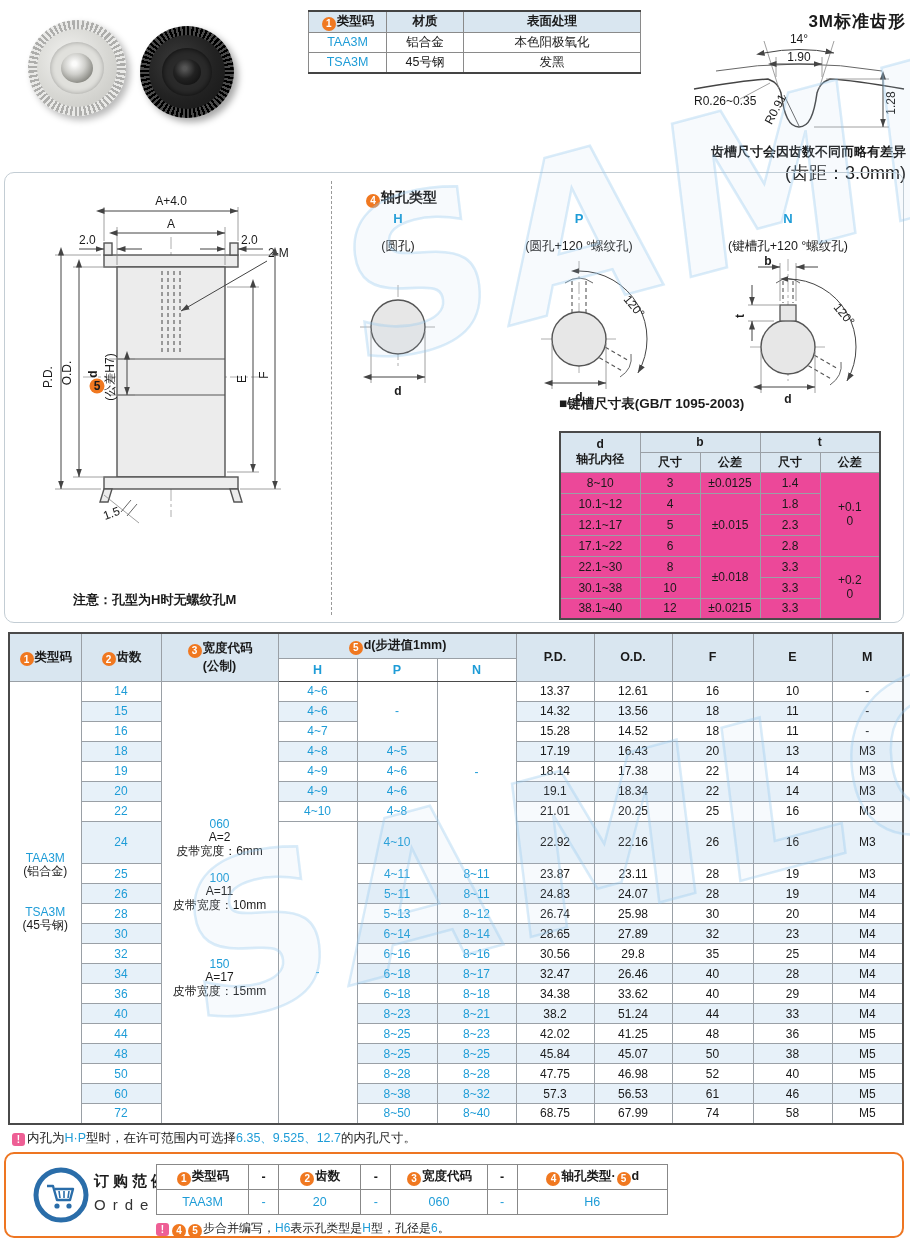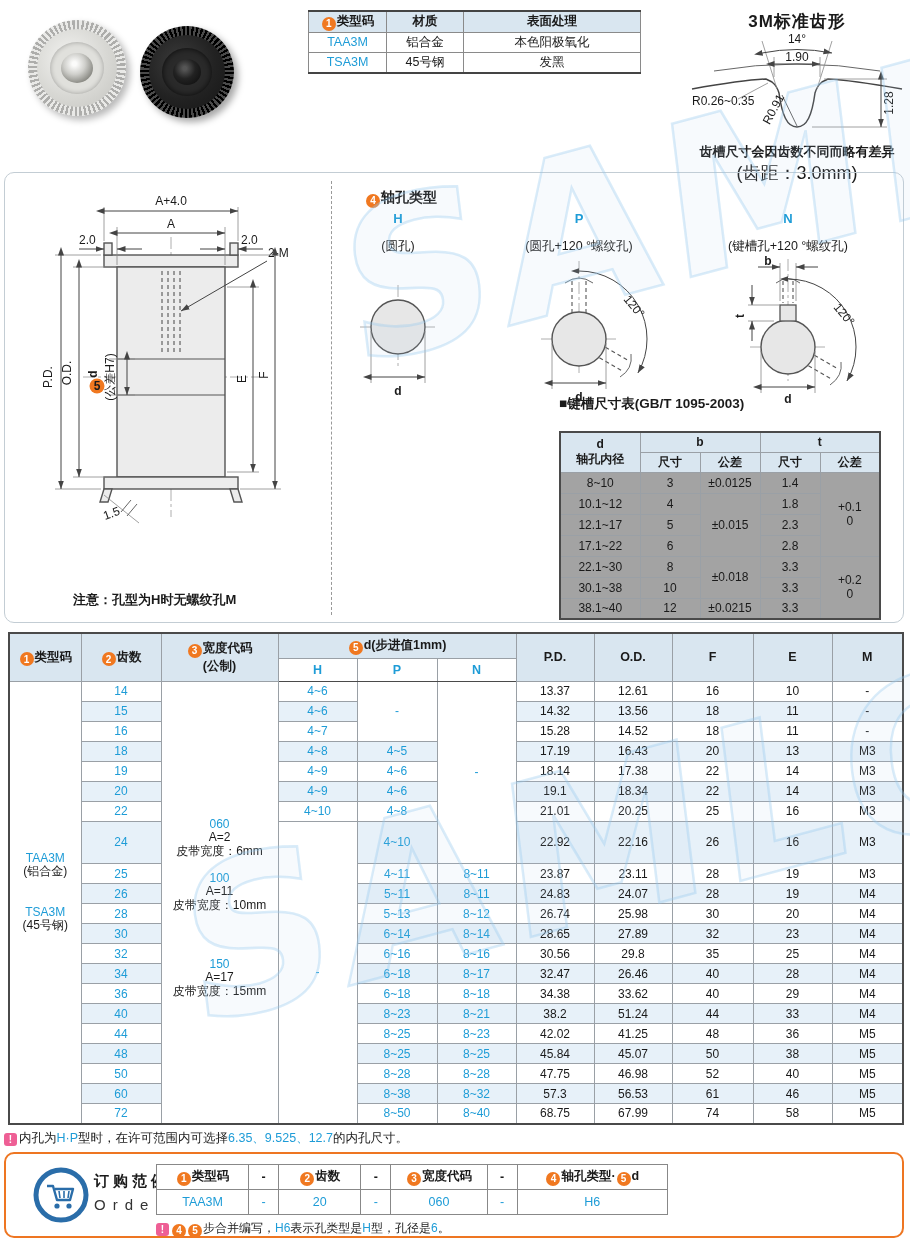--- a/index.html
+++ b/index.html
@@ -22,21 +22,21 @@
 .pk-ring{position:absolute;inset:0;border-radius:50%;background:repeating-conic-gradient(#000 0deg 3deg,#4a4a4a 3deg 6deg);box-shadow:4px 4px 7px rgba(0,0,0,.35)}
 .pk-face{position:absolute;inset:9px;border-radius:50%;background:radial-gradient(circle at 40% 38%,#3c3c3c,#222 55%,#161616)}
 .pk-hub{position:absolute;inset:22px;border-radius:50%;background:#2a2a2a;box-shadow:inset 0 0 6px rgba(0,0,0,.8)}
 .pk-bore{position:absolute;inset:33px;border-radius:50%;background:radial-gradient(circle at 42% 36%,#555 8%,#222 45%,#0a0a0a)}
 
 .materials{position:absolute;left:308px;top:10px;table-layout:fixed;width:332px}
 .materials th,.materials td{border:1px solid #8a8a8a;font-size:12.5px;text-align:center;height:18px;padding:1px 3px}
 .materials thead th{background:#d9e6f0;height:20px;border-top:2px solid #444;font-weight:bold}
 .materials tr.last td{border-bottom:2px solid #444}
 
-.tooth{position:absolute;left:688px;top:10px;width:218px;text-align:center}
+.tooth{position:absolute;left:688px;top:10px;width:218px;text-align:right}
 .tooth-title{font-size:17px;font-weight:bold;letter-spacing:1px}
 .tooth-cap1{font-size:13px;font-weight:600;margin-top:2px}
 .tooth-cap2{font-size:18px;font-weight:400}
 
 .mid-panel{position:absolute;left:4px;top:172px;width:900px;height:451px;border:1px solid #c3cdd4;border-radius:10px}
 .mid-divider{position:absolute;left:326px;top:8px;height:434px;border-left:1px dashed #999}
 .holes-title{position:absolute;left:360px;top:16px;font-size:14px;font-weight:bold}
 .hole{position:absolute;top:38px;width:180px;text-align:center}
 .hole-code{font-size:13px;font-weight:bold;color:#1e9cd7}
 .hole-desc{font-size:12.5px;margin-top:12px}
@@ -49,34 +49,34 @@
 .cl{stroke:#999;stroke-width:.8;stroke-dasharray:12,3,3,3}
 .dsh{stroke:#555;stroke-width:1.1;stroke-dasharray:4,3;fill:none}
 .oln{stroke:#555;stroke-width:1.4;fill:#ececec}
 .thin{stroke:#555;stroke-width:.9;fill:none}
 
 .keyway{position:absolute;left:554px;top:222px}
 .keyway-title{font-size:13.5px;font-weight:bold;margin-bottom:18px}
 .keyway table{table-layout:fixed;width:320px;border:2px solid #4a4a4a}
 .keyway th,.keyway td{border:1px solid #9aa0a6;text-align:center;font-size:12px}
 .keyway thead th{background:#d9e6f0;font-weight:bold;height:20px}
-.keyway tbody td{height:21px;background:#a3a3a3}
+.keyway tbody td{height:21px;background:#ec4899}
 .kd-small{font-size:12px}
 
 .spec{position:absolute;left:8px;top:632px;table-layout:fixed;width:894px;border:2px solid #4a4a4a}
 .spec th,.spec td{border:1px solid #9aa0a6;font-size:12px;text-align:center;overflow:hidden;padding:0}
 .spec thead th{background:#d9e6f0;font-weight:bold;font-size:12.5px;height:25px}
 .spec thead tr.sub th{background:#fff;color:#1e9cd7;height:23px;border-bottom:1.5px solid #4a4a4a}
 .spec tbody td{height:20px;background:#fff}
 .spec tbody tr.band td{background:#e7f1f9}
 .spec tbody tr td.white{background:#fff}
 .tc-wrap{position:relative;width:100%;height:441px}
 .tc-block{position:absolute;left:0;width:100%;line-height:13.5px;font-size:12px;text-align:center}
 
-.notes{position:absolute;left:4px;top:1130px;font-size:12.5px;display:flex;gap:18px;white-space:nowrap}
+.notes{position:absolute;left:12px;top:1130px;font-size:12.5px;display:flex;gap:18px;white-space:nowrap}
 
 .order-panel{position:absolute;left:4px;top:1152px;width:900px;height:86px;border:2px solid #ee7622;border-radius:10px}
 .order-title-cn{position:absolute;left:88px;top:18px;font-size:15px;letter-spacing:4px;font-weight:600}
 .order-title-en{position:absolute;left:88px;top:42px;font-size:15px;letter-spacing:7px;color:#333}
 .order-table{position:absolute;left:150px;top:10px;table-layout:fixed;width:512px;border:1.5px solid #555}
 .order-table td{border:1px solid #888;height:25px;text-align:center;font-size:12.5px;background:#fff}
 .order-table tr.oh td{font-weight:bold}
 .order-table tr.ov td{color:#1e9cd7}
 .order-note{position:absolute;left:150px;top:66px;font-size:12px;white-space:nowrap}
 

